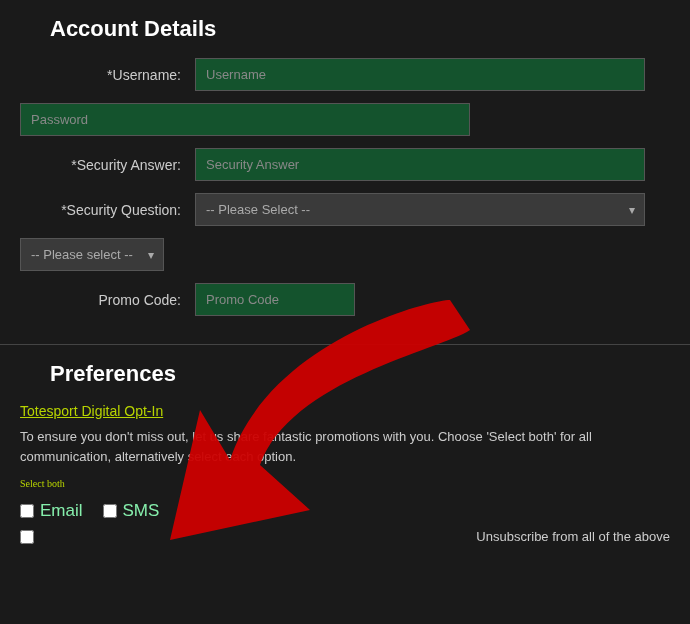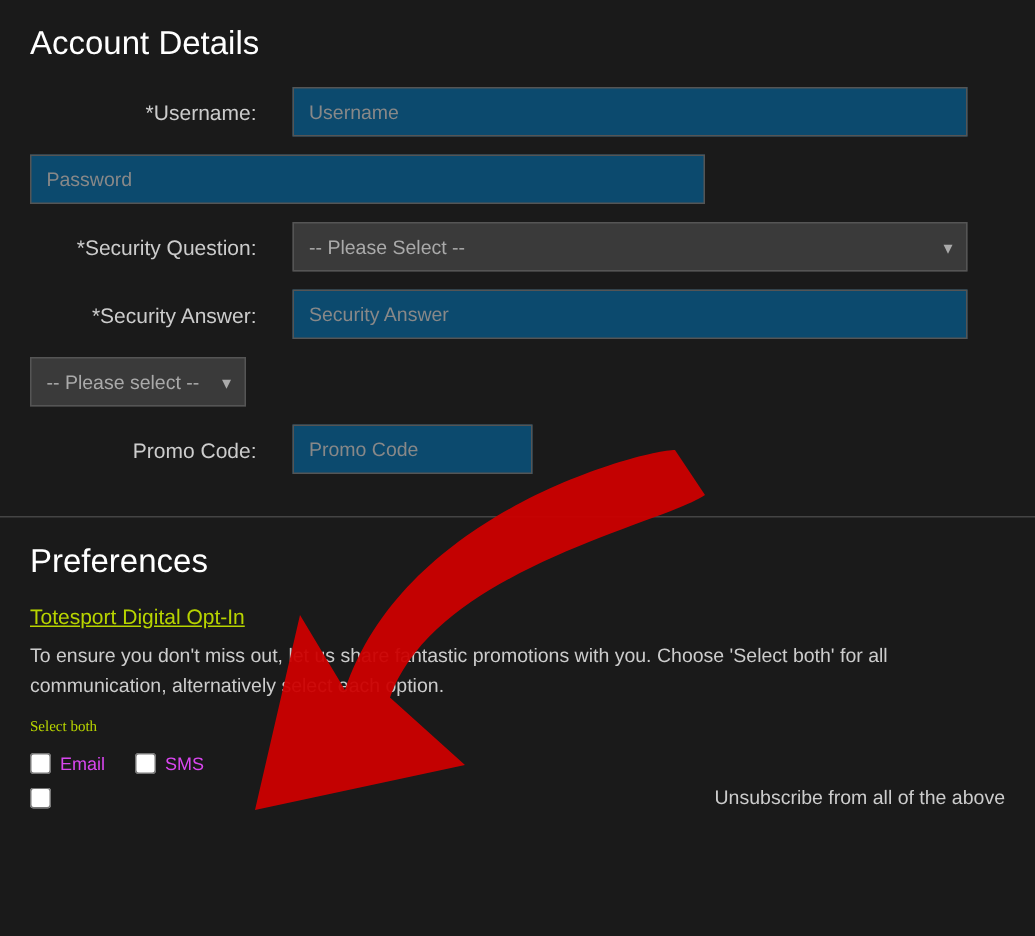--- a/index.html
+++ b/index.html
@@ -19,48 +19,49 @@
       position: relative;
     }
 
     .section {
       padding: 16px 20px;
     }
 
     .section-title {
       color: #ffffff;
       font-size: 22px;
-      font-weight: normal;
+      font-weight: bold;
       margin-bottom: 16px;
+      margin-left: 30px;
     }
 
     .divider {
       border: none;
       border-top: 1px solid #444;
       margin: 0;
     }
 
     .form-row {
       display: flex;
       align-items: center;
       margin-bottom: 12px;
     }
 
     .form-label {
       width: 175px;
       text-align: right;
-      padding-right: 24px;
+      padding-right: 14px;
       color: #cccccc;
       font-size: 14px;
       flex-shrink: 0;
     }
 
     .form-control {
       flex: 1;
-      background-color: #0c4a6e;
+      background-color: #14532d;
       border: 1px solid #555;
       color: #aaaaaa;
       padding: 8px 10px;
       font-size: 13px;
       outline: none;
       max-width: 450px;
     }
 
     .form-control::placeholder {
       color: #888888;
@@ -175,22 +176,22 @@
     .checkbox-item input[type="checkbox"] {
       width: 14px;
       height: 14px;
       margin-right: 6px;
       cursor: pointer;
       background-color: #3a3a3a;
       border: 1px solid #555;
     }
 
     .checkbox-item label {
-      color: #d946ef;
-      font-size: 12px;
+      color: #86efac;
+      font-size: 17px;
       cursor: pointer;
     }
 
     .checkbox-full-row {
       display: flex;
       align-items: center;
       margin-bottom: 8px;
       justify-content: space-between;
     }
 
@@ -228,34 +229,34 @@
     <label class="form-label">*Username:</label>
     <input type="text" class="form-control" placeholder="Username" style="">
   </div>
 
   <div class="form-row">
     <input type="password" class="form-control" placeholder="Password" style="">
   </div>
 
 
   <div class="form-row">
+    <label class="form-label">*Security Answer:</label>
+    <input type="text" class="form-control" placeholder="Security Answer" style="">
+  </div>
+
+  <div class="form-row">
     <label class="form-label">*Security Question:</label>
     <div class="select-wrapper">
       <select>
         <option value="">-- Please Select --</option>
       </select>
     </div>
   </div>
 
   <div class="form-row">
-    <label class="form-label">*Security Answer:</label>
-    <input type="text" class="form-control" placeholder="Security Answer" style="">
-  </div>
-
-  <div class="form-row">
     <div class="currency-wrapper">
       <select>
         <option value="">-- Please select --</option>
       </select>
     </div>
   </div>
 
   <div class="form-row">
     <label class="form-label">Promo Code:</label>
     <input type="text" class="form-control promo-input" placeholder="Promo Code" style="">

